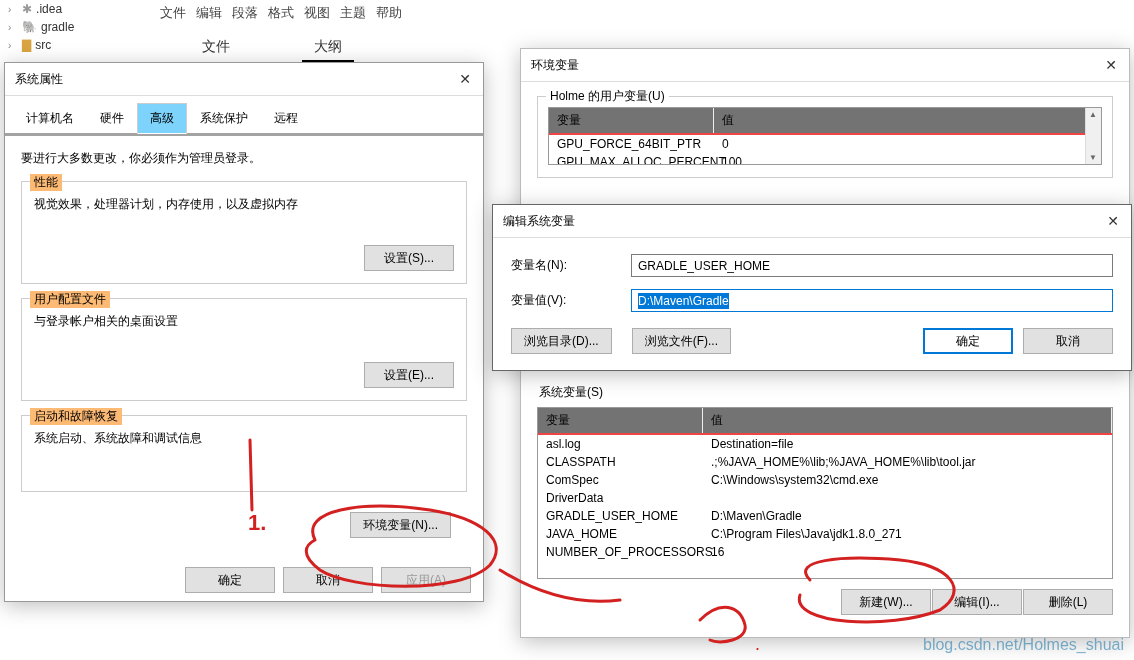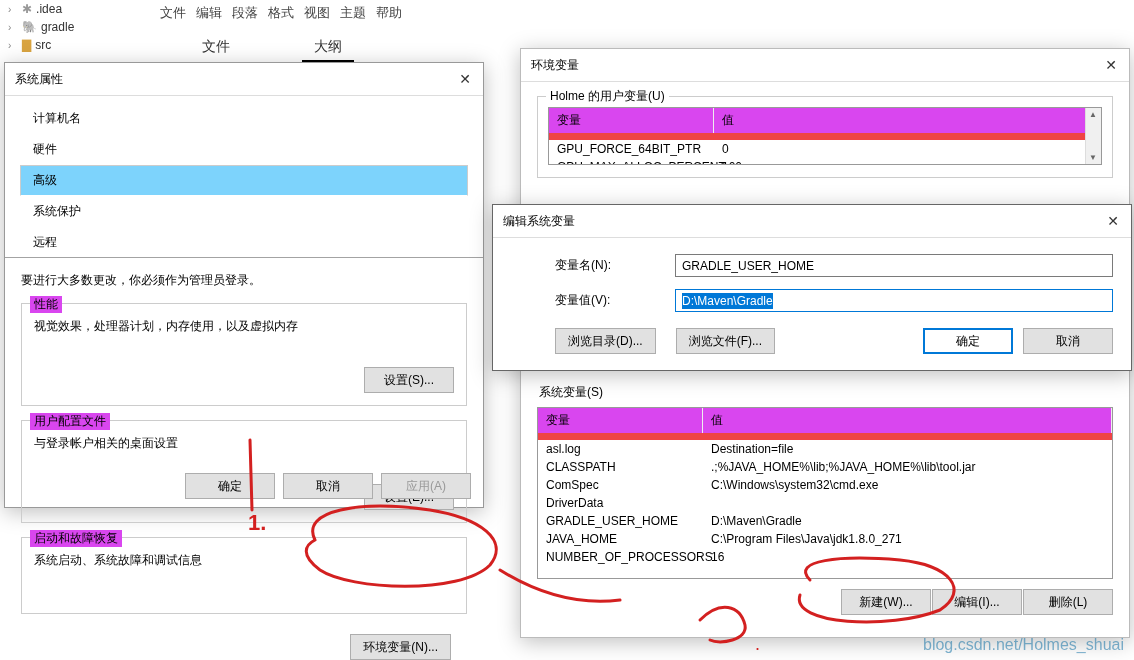--- a/index.html
+++ b/index.html
@@ -70,27 +70,26 @@
     }
     .close-x {
       width: 20px; height: 20px;
       display: flex; align-items: center; justify-content: center;
       cursor: pointer;
       color: #333;
       font-size: 14px;
     }
     
     
-    .win-sysprops { left: 4px; top: 62px; width: 480px; height: 446px; }
+    .win-sysprops { left: 4px; top: 62px; width: 480px; height: 540px; }
     .tab-row {
       display: flex;
-      border-bottom: 1px solid #a3a3a3;
-      padding: 0 15px;
+      border-bottom: 3px solid #a3a3a3;
+      padding: 0 8px;
       margin-top: 6px;
-      flex-direction: column;
     }
     .tab {
       padding: 6px 12px;
       border: 1px solid transparent;
       cursor: pointer;
       font-size: 12px;
       position: relative;
       bottom: -1px;
     }
     .tab.active {
@@ -104,21 +103,21 @@
     .groupbox {
       border: 1px solid #ccc;
       margin-bottom: 14px;
       padding: 14px 12px 12px;
       position: relative;
     }
     .groupbox-title {
       position: absolute;
       top: -8px;
       left: 8px;
-      background: #d946ef;
+      background: #fdba74;
       padding: 0 4px;
       font-size: 12px;
     }
     .groupbox-text { font-size: 12px; margin-bottom: 32px; }
     .groupbox-btn-row { text-align: right; }
     
     .win-btn {
       min-width: 90px;
       height: 26px;
       border: 1px solid #adadad;
@@ -156,22 +155,22 @@
       font-size: 12px;
     }
     .env-table {
       border: 1px solid #999;
       height: 58px;
       overflow: hidden;
       position: relative;
     }
     .env-table-header {
       display: flex;
-      background: #d946ef;
-      border-bottom: 7px solid #ef4444;
+      background: #737373;
+      border-bottom: 2px solid #ef4444;
     }
     .env-th {
       padding: 4px 8px;
       border-right: 1px solid #eee;
       font-size: 12px;
       font-weight: normal;
     }
     .env-th:first-child { width: 165px; }
     .env-th:last-child { flex: 1; }
     .env-row { display: flex; }
@@ -204,21 +203,21 @@
     .env-btn-row { display: flex; gap: 1px; justify-content: flex-end; }
     
     
     .win-editvar {
       left: 492px; top: 204px;
       width: 640px;
       background: #fff;
       border: 1px solid #666;
       z-index: 10;
     }
-    .editvar-body { padding: 16px 18px; margin-left: 44px; }
+    .editvar-body { padding: 16px 18px; }
     .field-row {
       display: flex;
       align-items: center;
       margin-bottom: 12px;
     }
     .field-label { width: 120px; font-size: 12px; }
     .field-input {
       flex: 1;
       height: 23px;
       border: 1px solid #7a7a7a;

